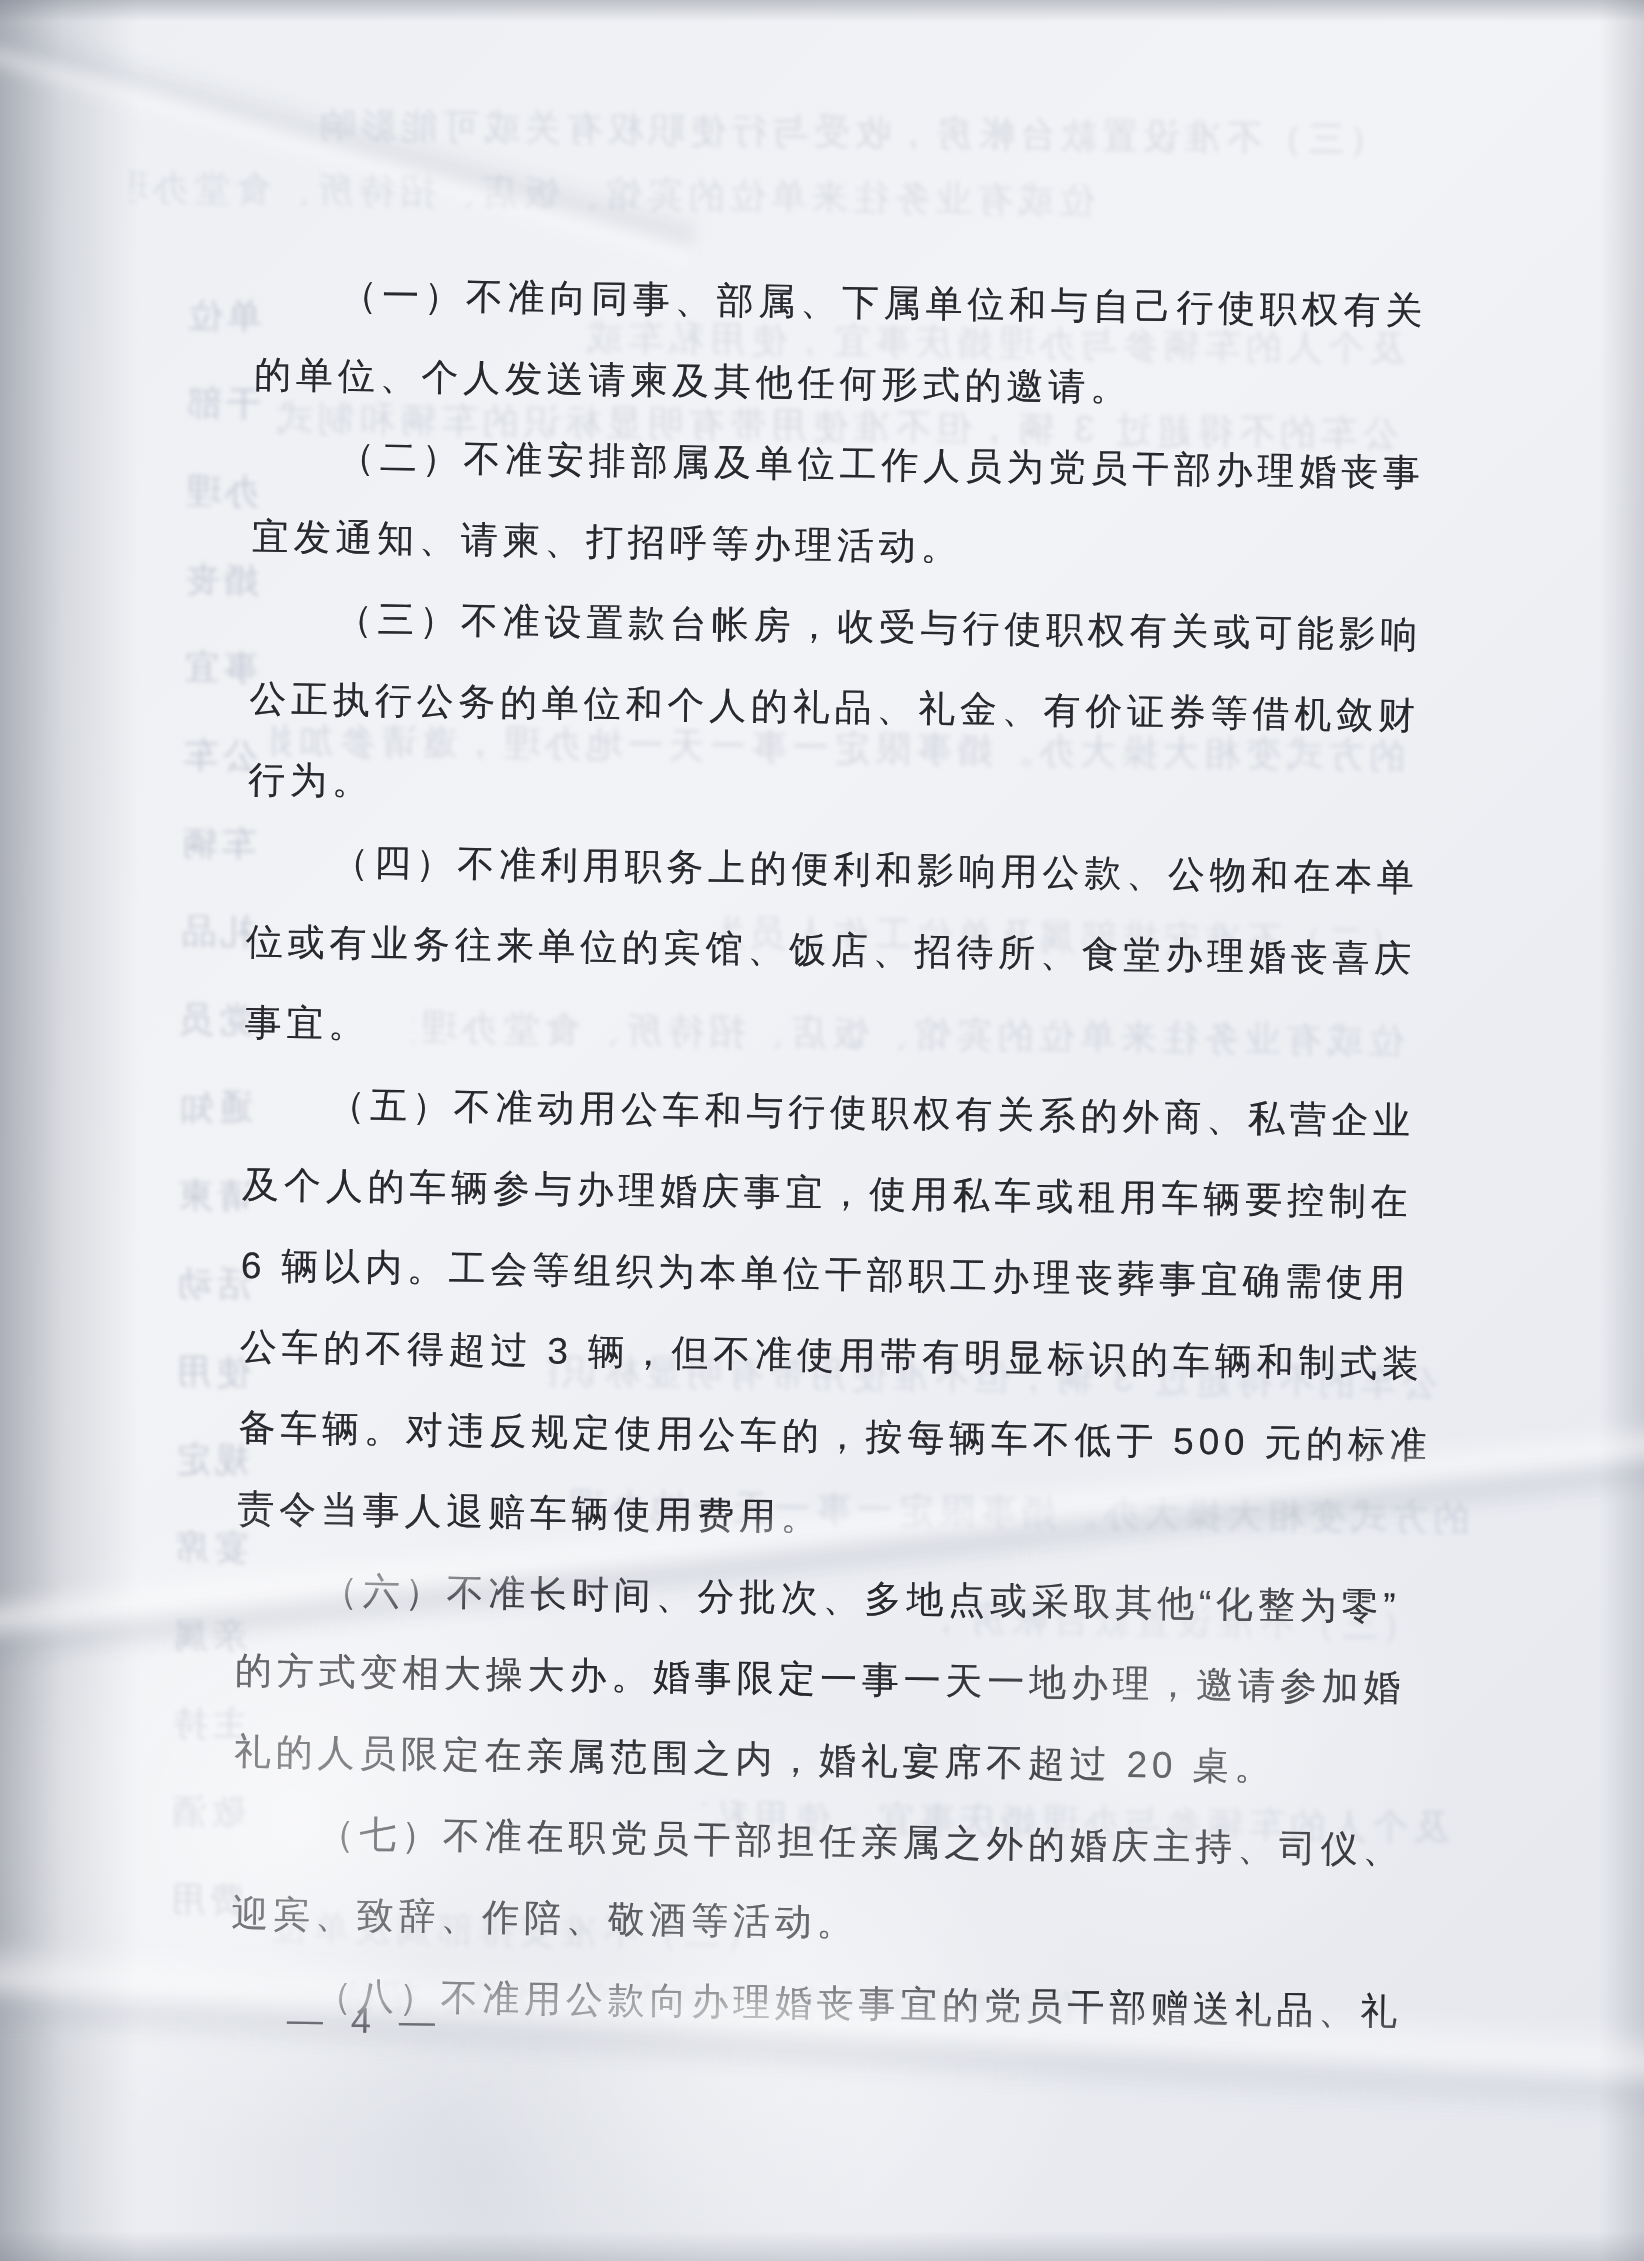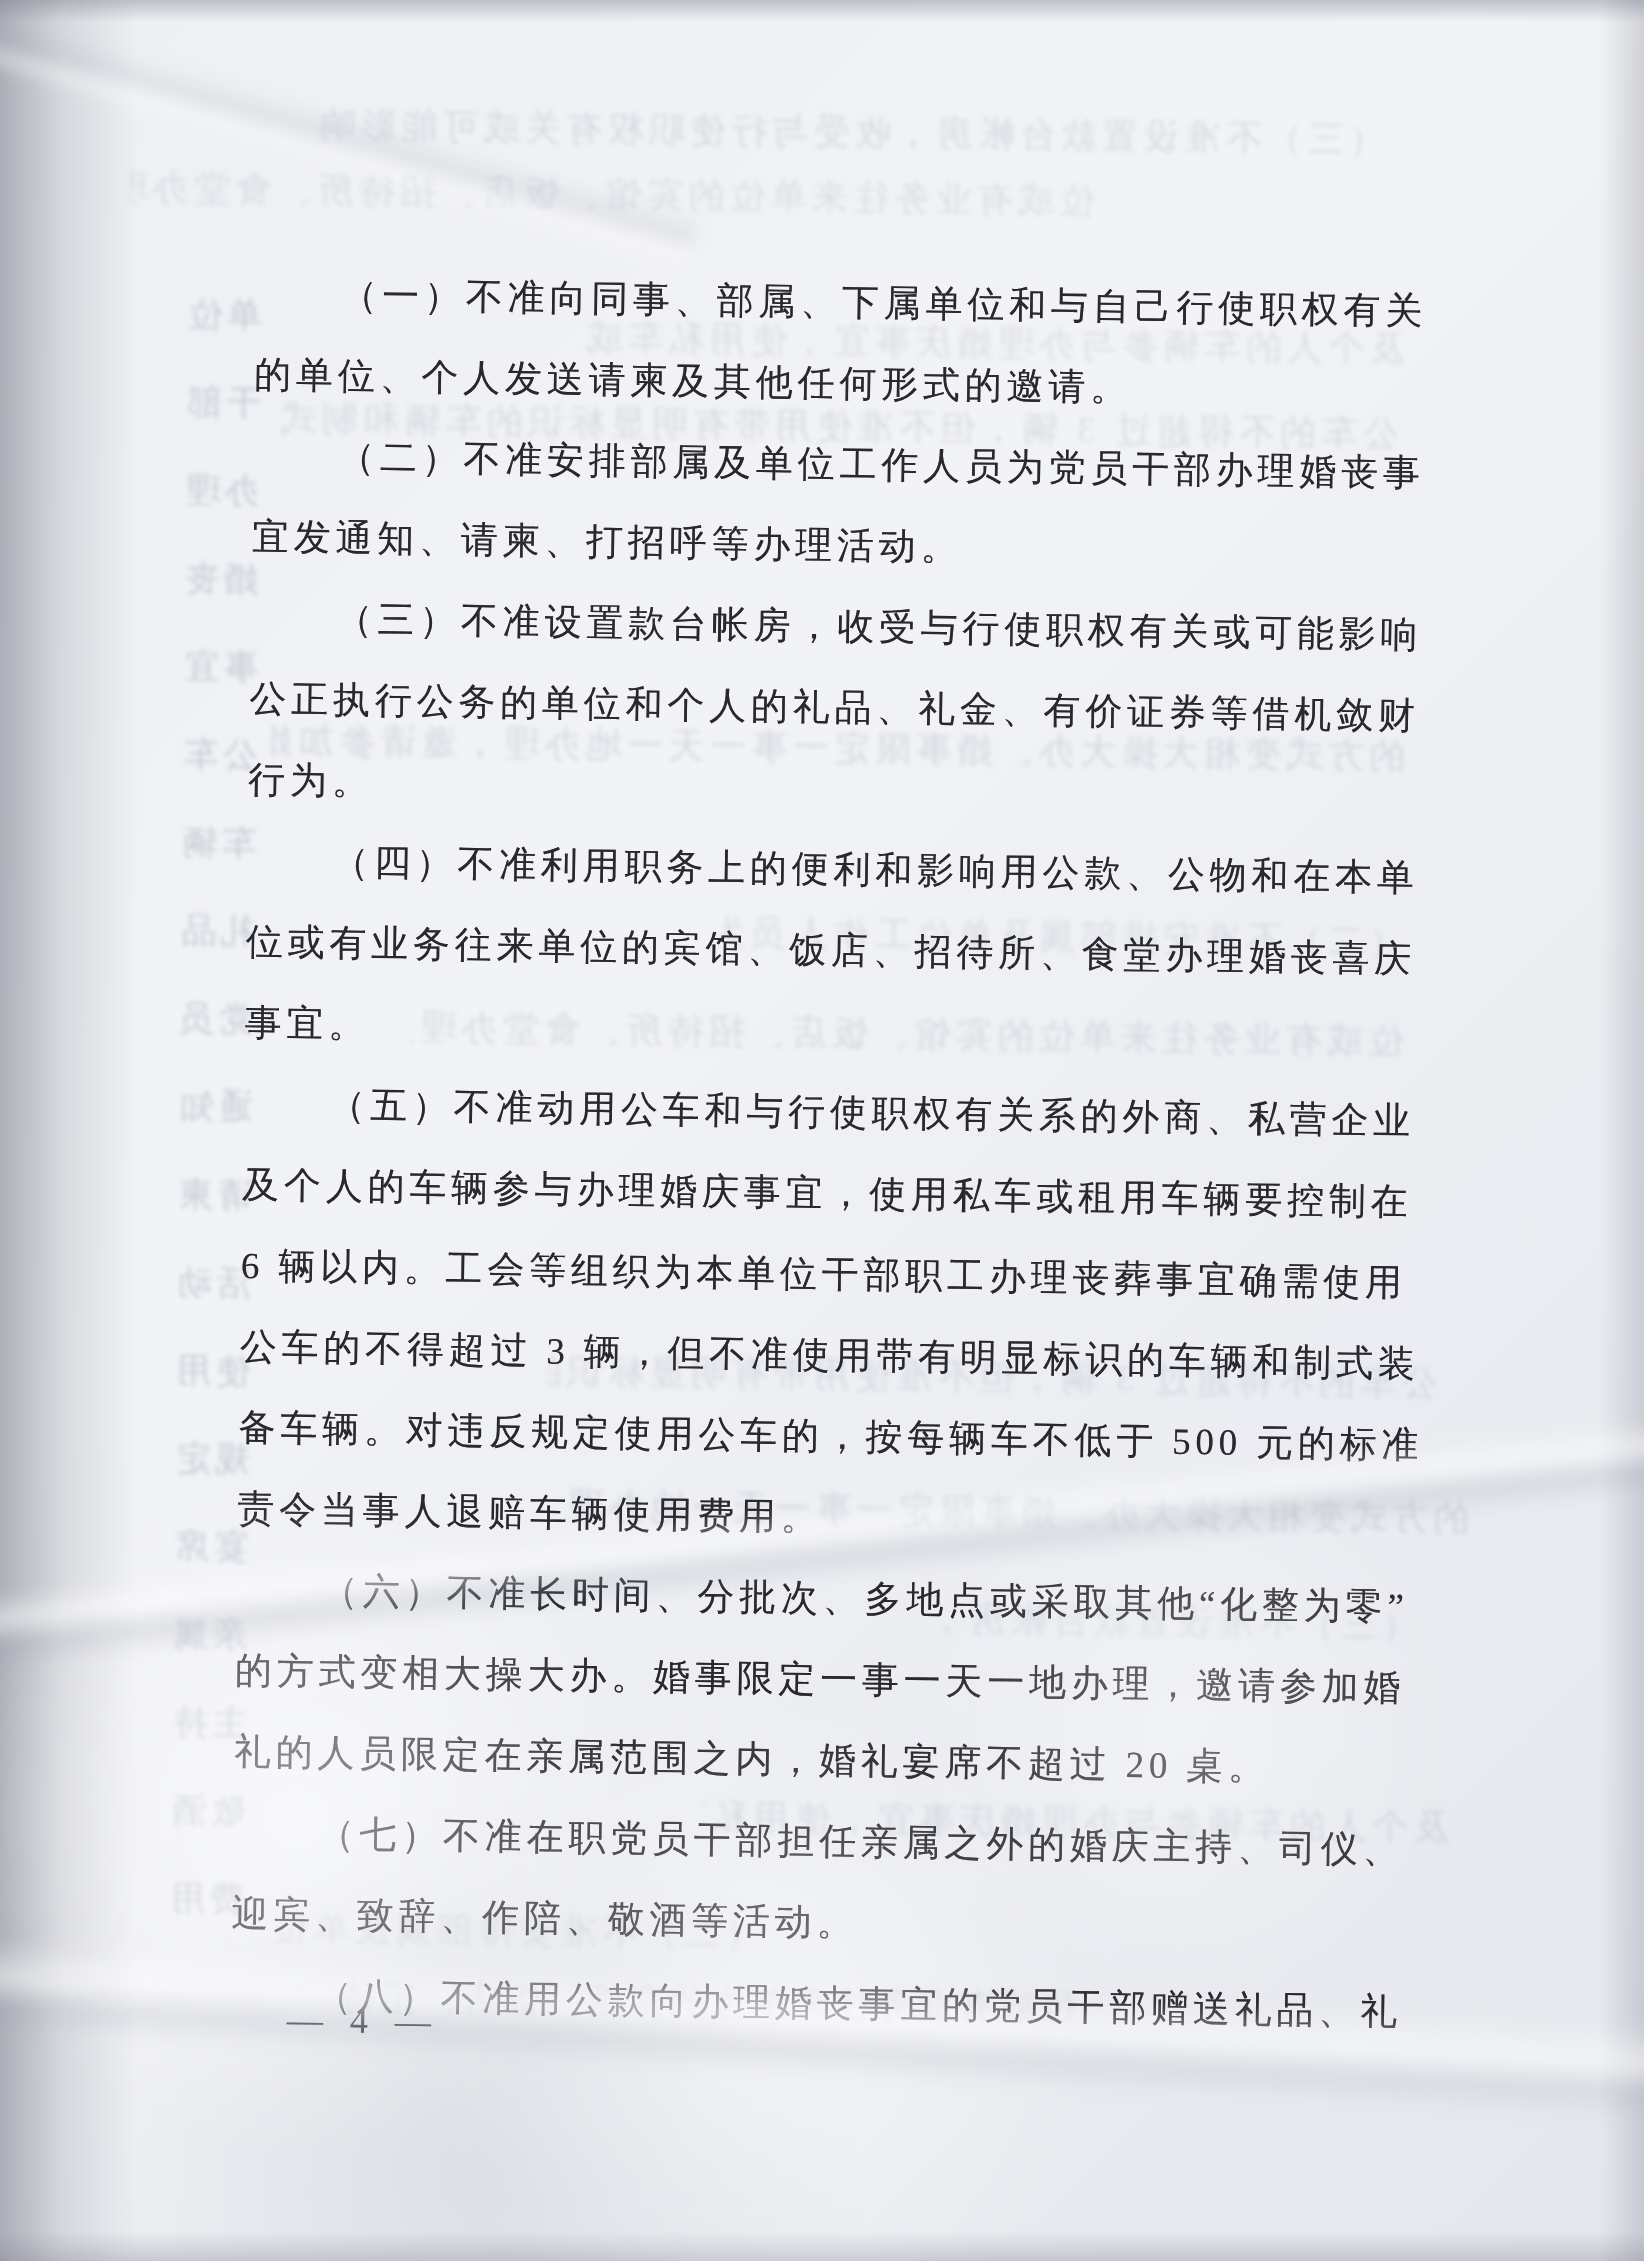--- a/index.html
+++ b/index.html
@@ -5,21 +5,21 @@
   html,body{
     margin:0;padding:0;
     width:1644px;height:2261px;
     overflow:hidden;
     background:#d8dadf;
   }
   .page{
     position:relative;
     width:1644px;height:2261px;
     background:linear-gradient(135deg,#edeff3 0%,#f2f3f6 38%,#eaecf1 72%,#e5e7ed 100%);
-    font-family:Liberation Serif, serif;
+    font-family:Liberation Sans, sans-serif;
   }
   
   .shade{position:absolute;pointer-events:none;}
   .shade-left{left:0;top:0;bottom:0;width:139px;
     background:linear-gradient(to right,rgba(116,121,134,.55),rgba(116,121,134,.20) 45%,rgba(116,121,134,0) 100%);}
   .shade-top{left:0;top:0;right:0;height:22px;
     background:linear-gradient(to bottom,rgba(110,115,128,.38),rgba(110,115,128,0));}
   .shade-right{right:0;top:0;bottom:0;width:45px;
     background:linear-gradient(to left,rgba(120,125,138,.28),rgba(120,125,138,0));}
   .shade-bottom{left:0;bottom:0;right:0;height:30px;

